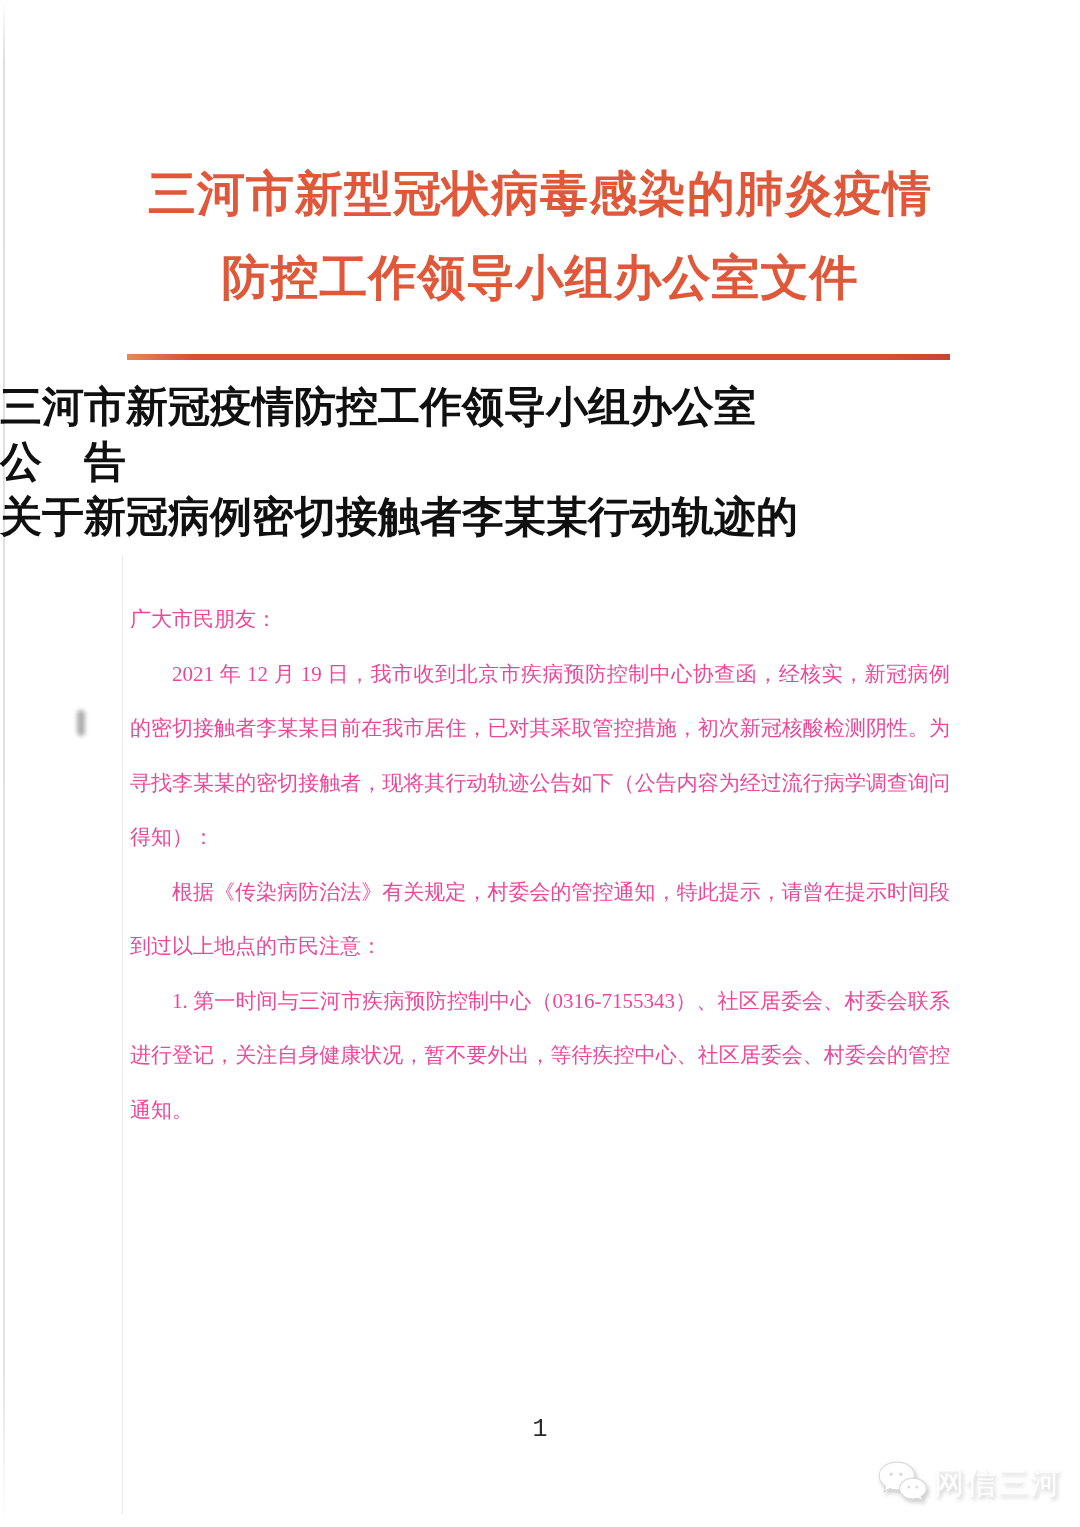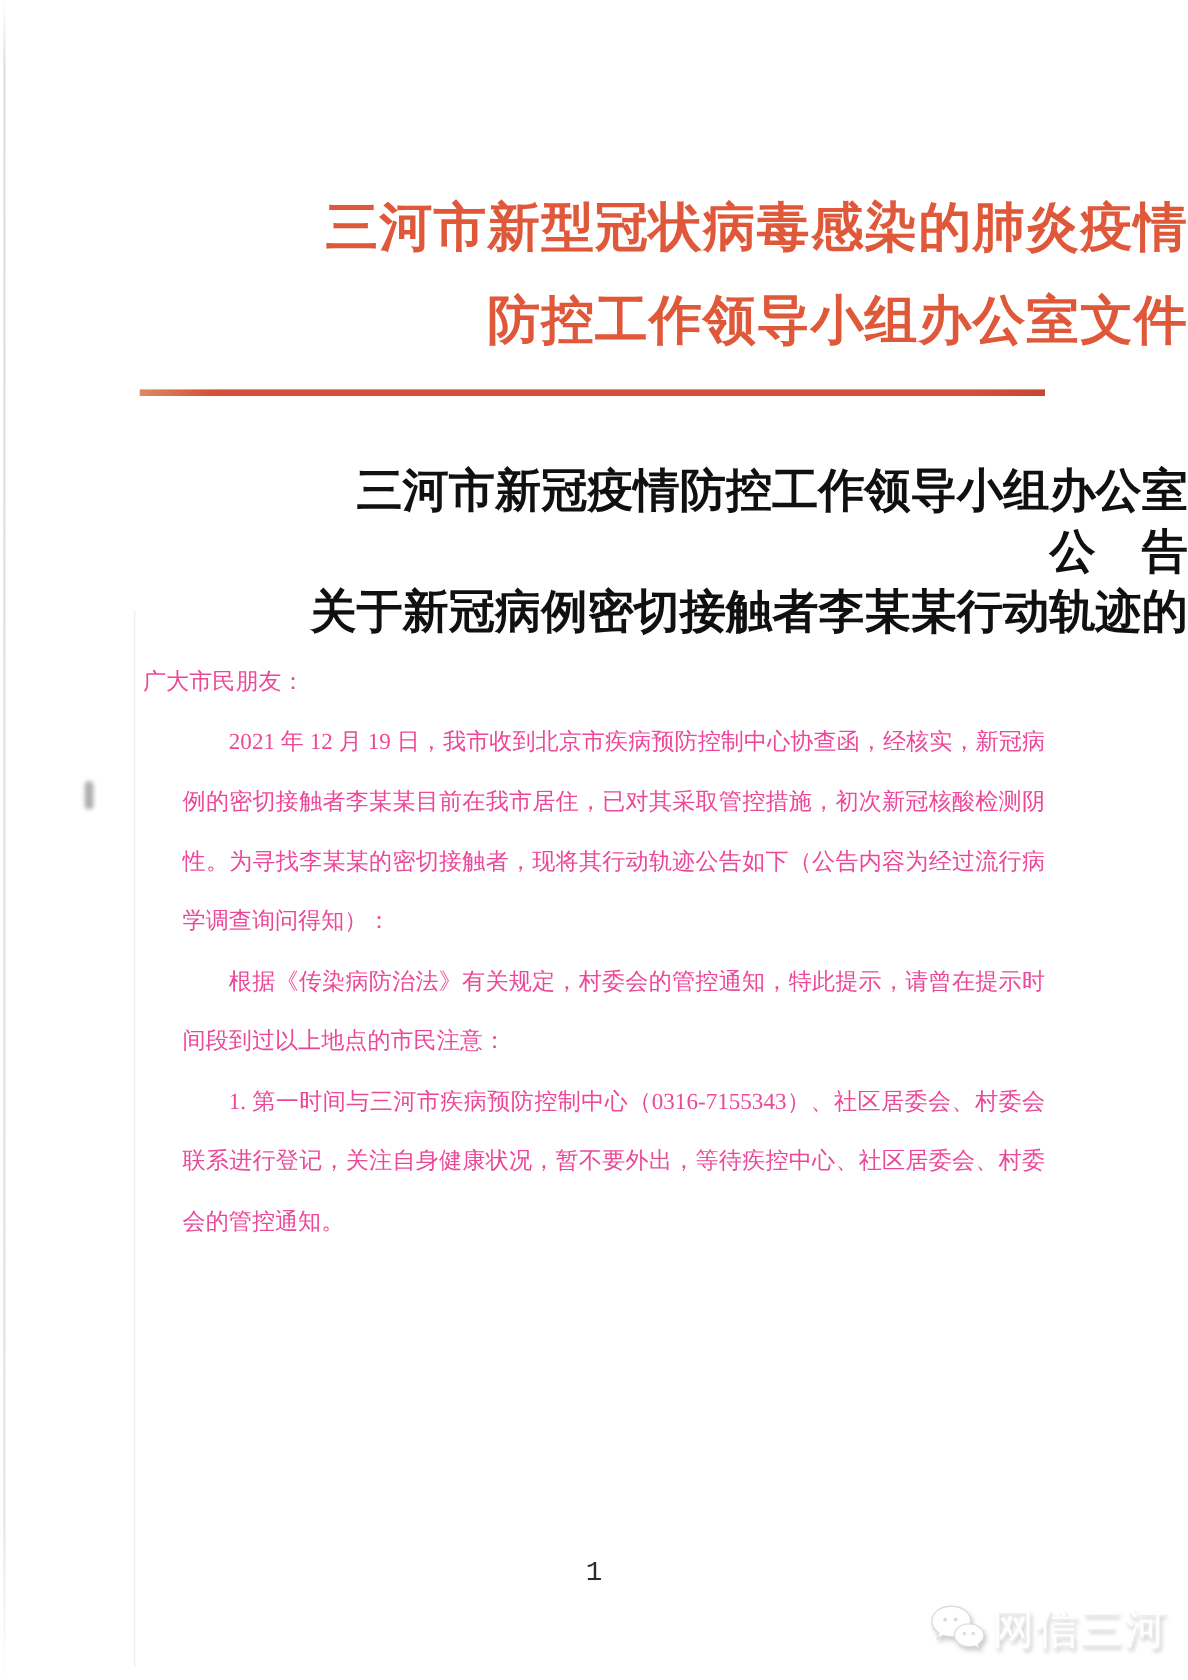--- a/index.html
+++ b/index.html
@@ -34,74 +34,74 @@
     left: 77px; top: 710px;
     width: 8px; height: 26px;
     background: #9a9a9a;
     border-radius: 4px;
     filter: blur(2px);
     opacity: .8;
   }
   
   .letterhead {
     position: absolute;
-    top: 166px; left: 0; right: 0;
-    text-align: right;
+    top: 152px; left: 0; right: 0;
+    text-align: center;
     color: #e0583a;
     font-weight: bold;
     font-size: 48px;
     line-height: 84px;
     letter-spacing: 1px;
   }
   .red-rule {
     position: absolute;
     top: 354px; left: 127px;
     width: 823px; height: 6px;
     background: linear-gradient(to right, #dd8a5e 0%, #d4503a 8%, #d4503a 92%, #c8452f 100%);
   }
   
   .doc-title {
     position: absolute;
-    top: 420px; left: 0; right: 0;
-    text-align: right;
+    top: 380px; left: 0; right: 0;
+    text-align: left;
     color: #101010;
     font-weight: bold;
     font-size: 42px;
     line-height: 55px;
   }
   
   .body-text {
     position: absolute;
     top: 592px; left: 130px;
     width: 820px;
     font-size: 21px;
     line-height: 54.5px;
     color: #ec4899;
     text-align: justify;
   }
-  .body-text p.para { text-indent: 2em; margin-left: 36px; }
+  .body-text p.para { text-indent: 2em; }
   .body-text p.salutation { text-indent: 0; }
   .page-number {
     position: absolute;
     top: 1415px; left: 0; right: 0;
     text-align: center;
     font-size: 25px;
     color: #2a2a2a;
     font-family: "Liberation Mono", "DejaVu Sans Mono", monospace;
   }
   
   .watermark {
     position: absolute;
     right: 18px; bottom: 20px;
     display: flex;
     align-items: center;
     gap: 6px;
   }
   .watermark .wm-text {
-    font-size: 38px;
+    font-size: 30px;
     letter-spacing: 2px;
     color: #ffffff;
     font-family: "Liberation Sans", "DejaVu Sans", sans-serif;
     text-shadow: 1px 1px 0 #ededed, 2px 3px 4px #c6c6c6;
   }
   .watermark svg {
     filter: drop-shadow(2px 3px 2px #cccccc);
   }
 </style>
 </head>

